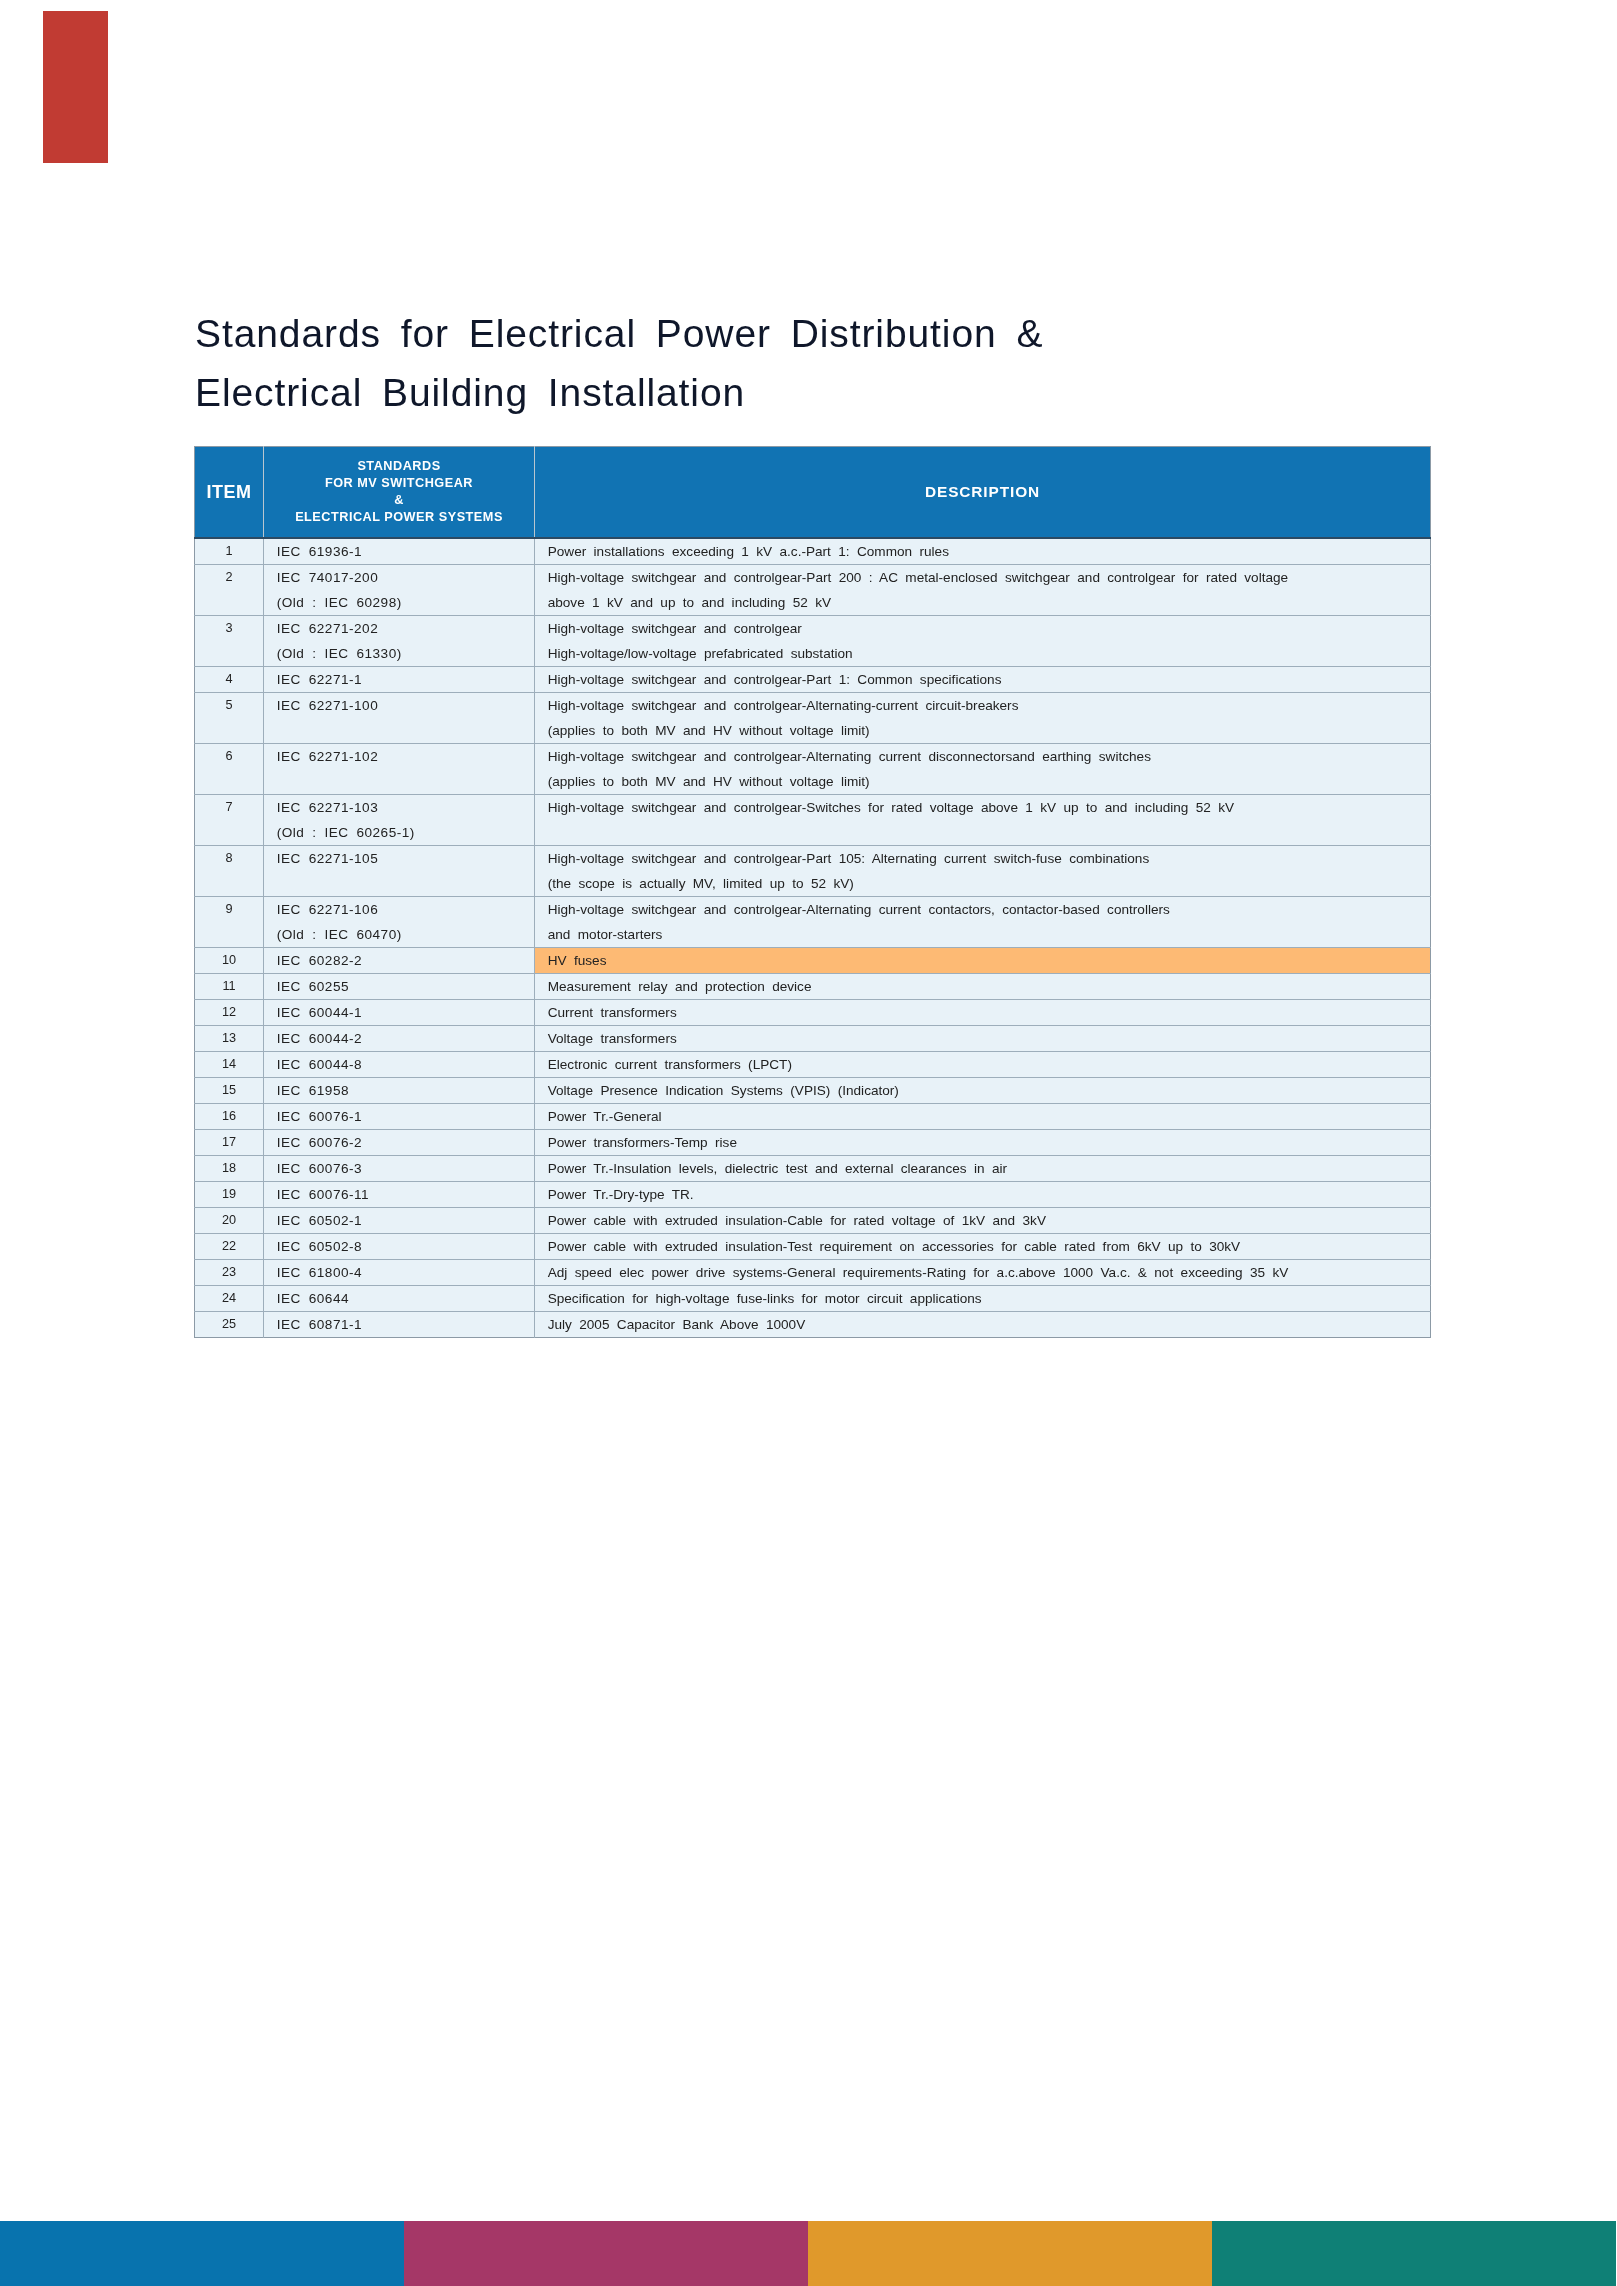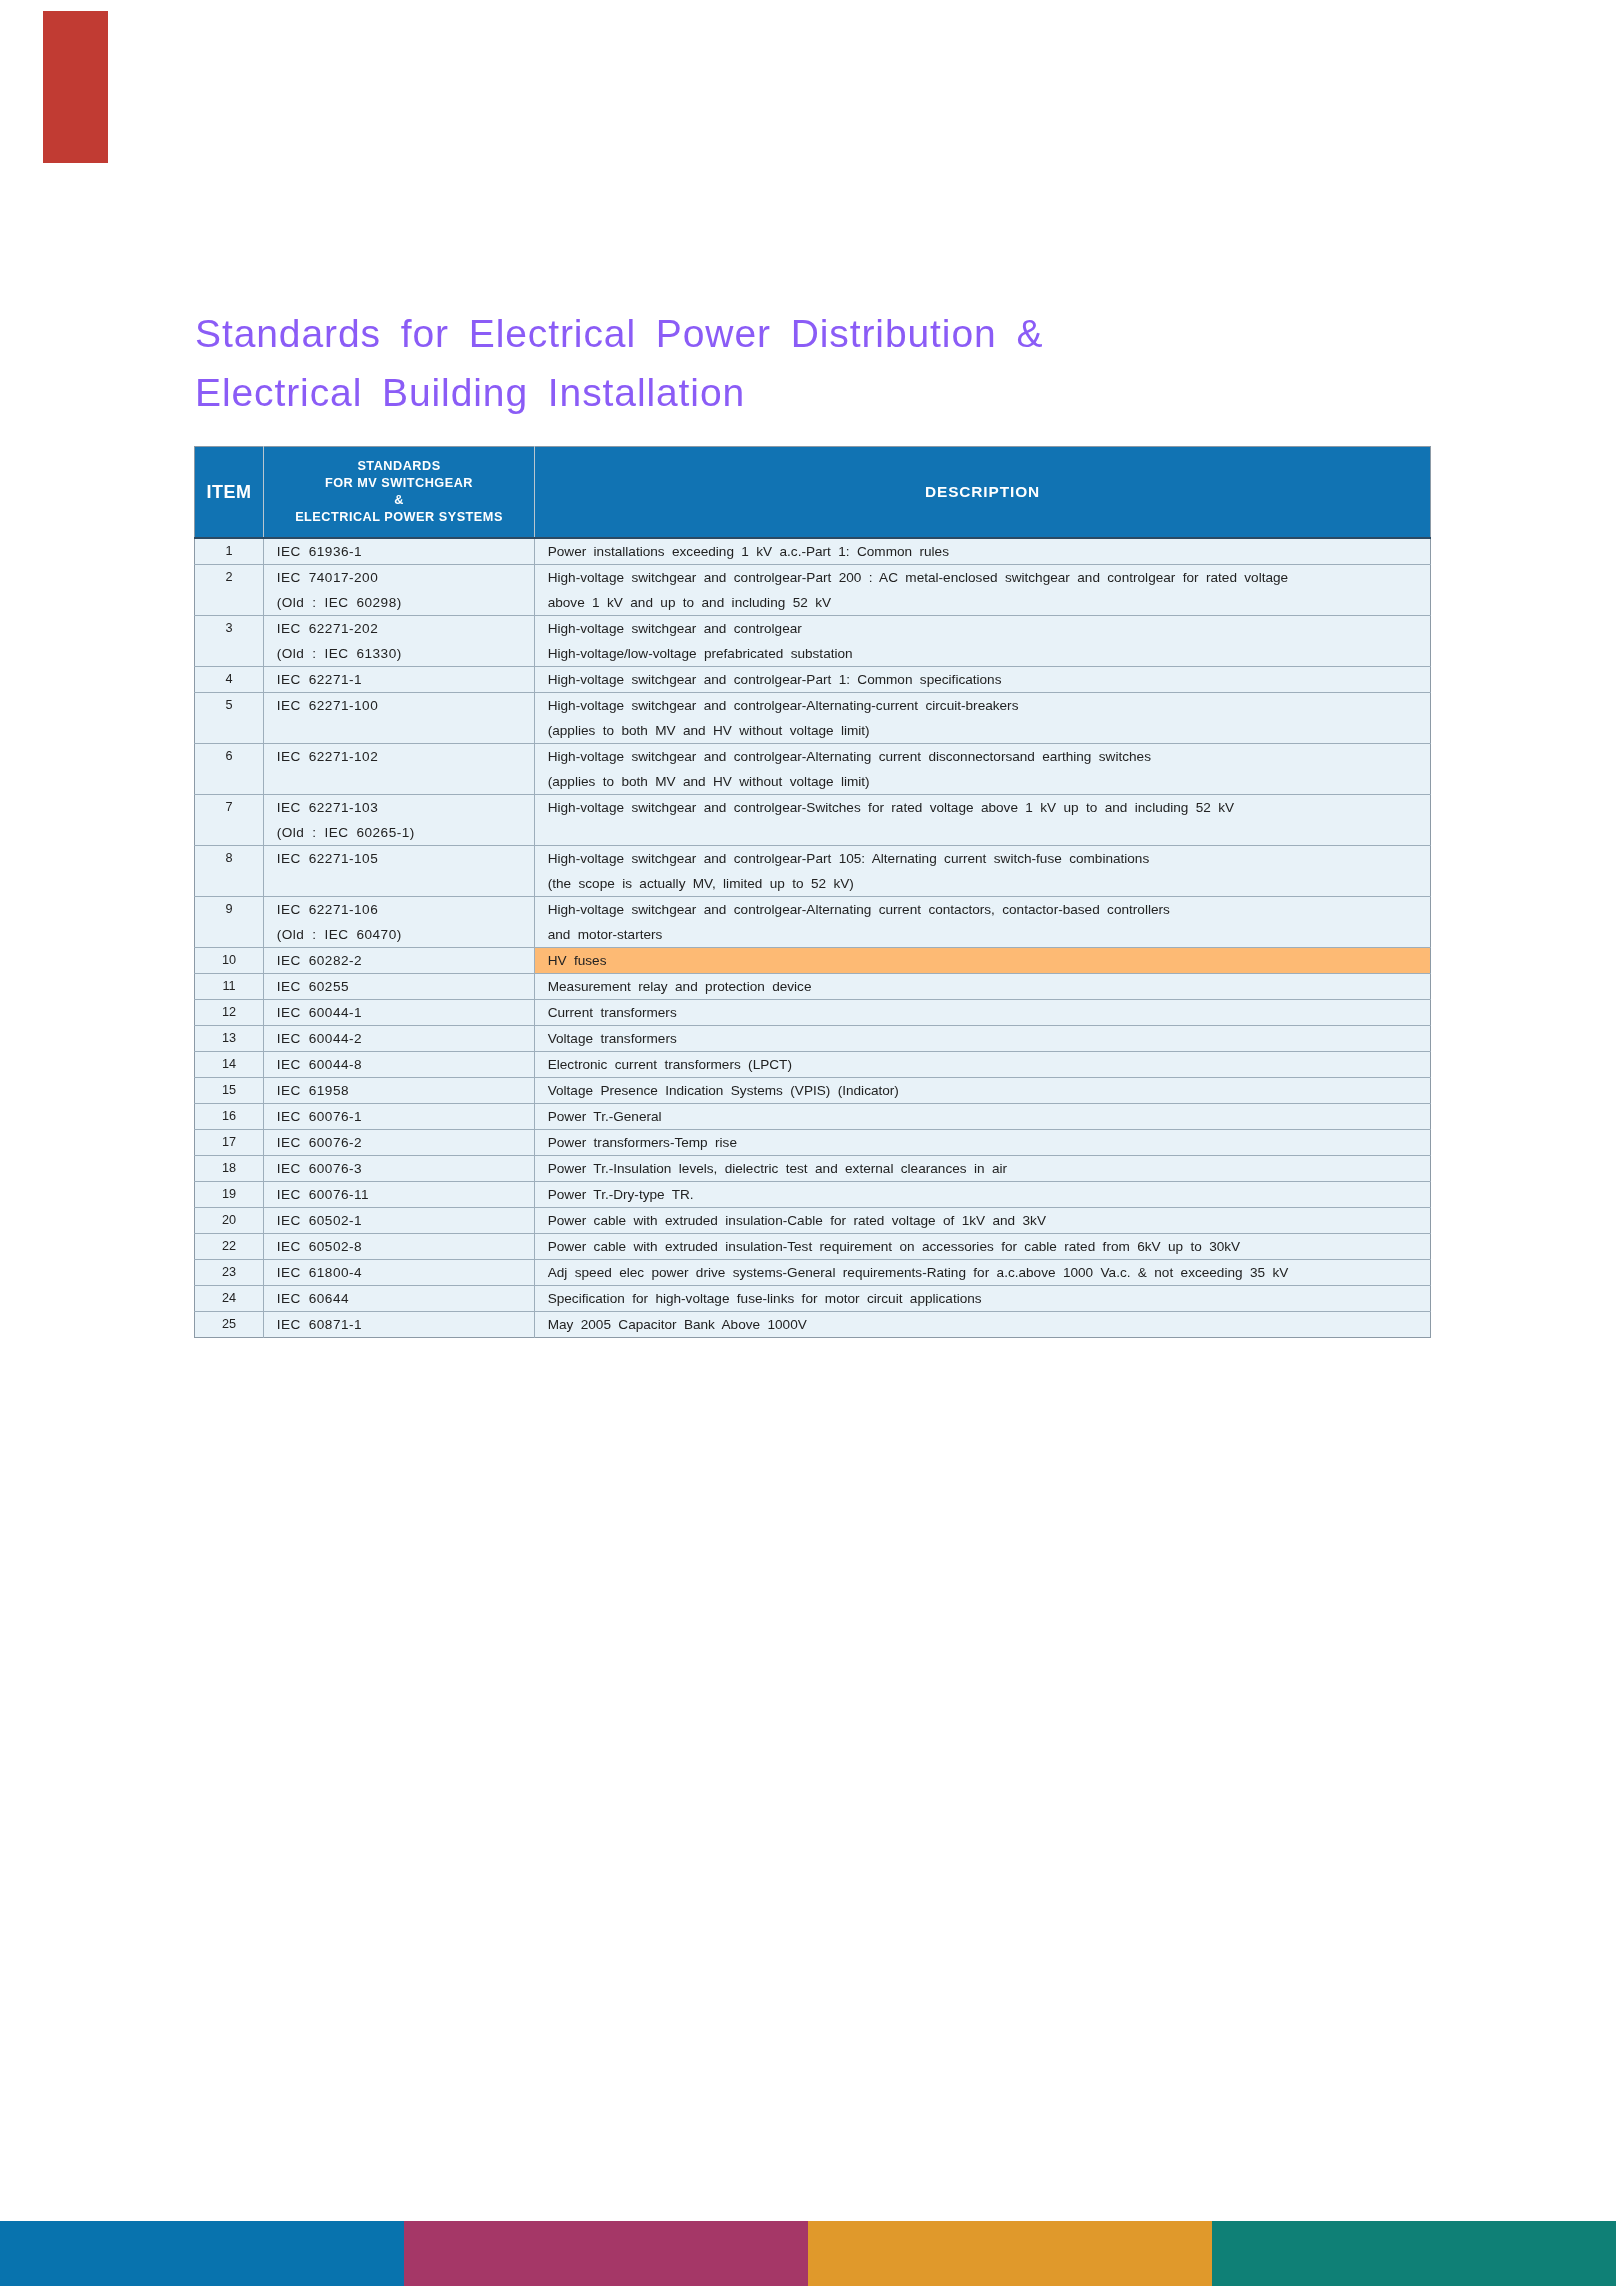--- a/index.html
+++ b/index.html
@@ -83,21 +83,21 @@
   }
   .footer-bars .seg { width: 404px; height: 66px; }
 </style>
 </head>
 <body>
 
 <div class="page">
 
   <div class="accent-bar" style="background: rgb(193, 59, 51);"></div>
 
-  <div class="doc-title" style="color: #8b5cf6;">
+  <div class="doc-title" style="color: #0f172a;">
     <div>Standards for Electrical Power Distribution &amp;</div>
     <div>Electrical Building Installation</div>
   </div>
 
   <table class="std-table">
     <colgroup>
         <col class="c1">
         <col class="c2">
         <col class="c3">
       </colgroup>
@@ -393,21 +393,21 @@
           </td>
         </tr>
         <tr>
           <td class="c-item" style="background: rgb(232, 242, 248);">
             <div class="line">25</div>
           </td>
           <td class="c-std" style="background: rgb(232, 242, 248);">
             <div class="line">IEC 60871-1</div>
           </td>
           <td class="c-desc" style="background: rgb(232, 242, 248);">
-            <div class="line">May 2005 Capacitor Bank Above 1000V</div>
+            <div class="line">July 2005 Capacitor Bank Above 1000V</div>
           </td>
         </tr>
       </tbody>
   </table>
 
   <div class="footer-bars">
     <div class="seg" style="background: rgb(8, 115, 174);"></div>
     <div class="seg" style="background: rgb(165, 55, 103);"></div>
     <div class="seg" style="background: rgb(224, 153, 43);"></div>
     <div class="seg" style="background: rgb(15, 128, 118);"></div>

